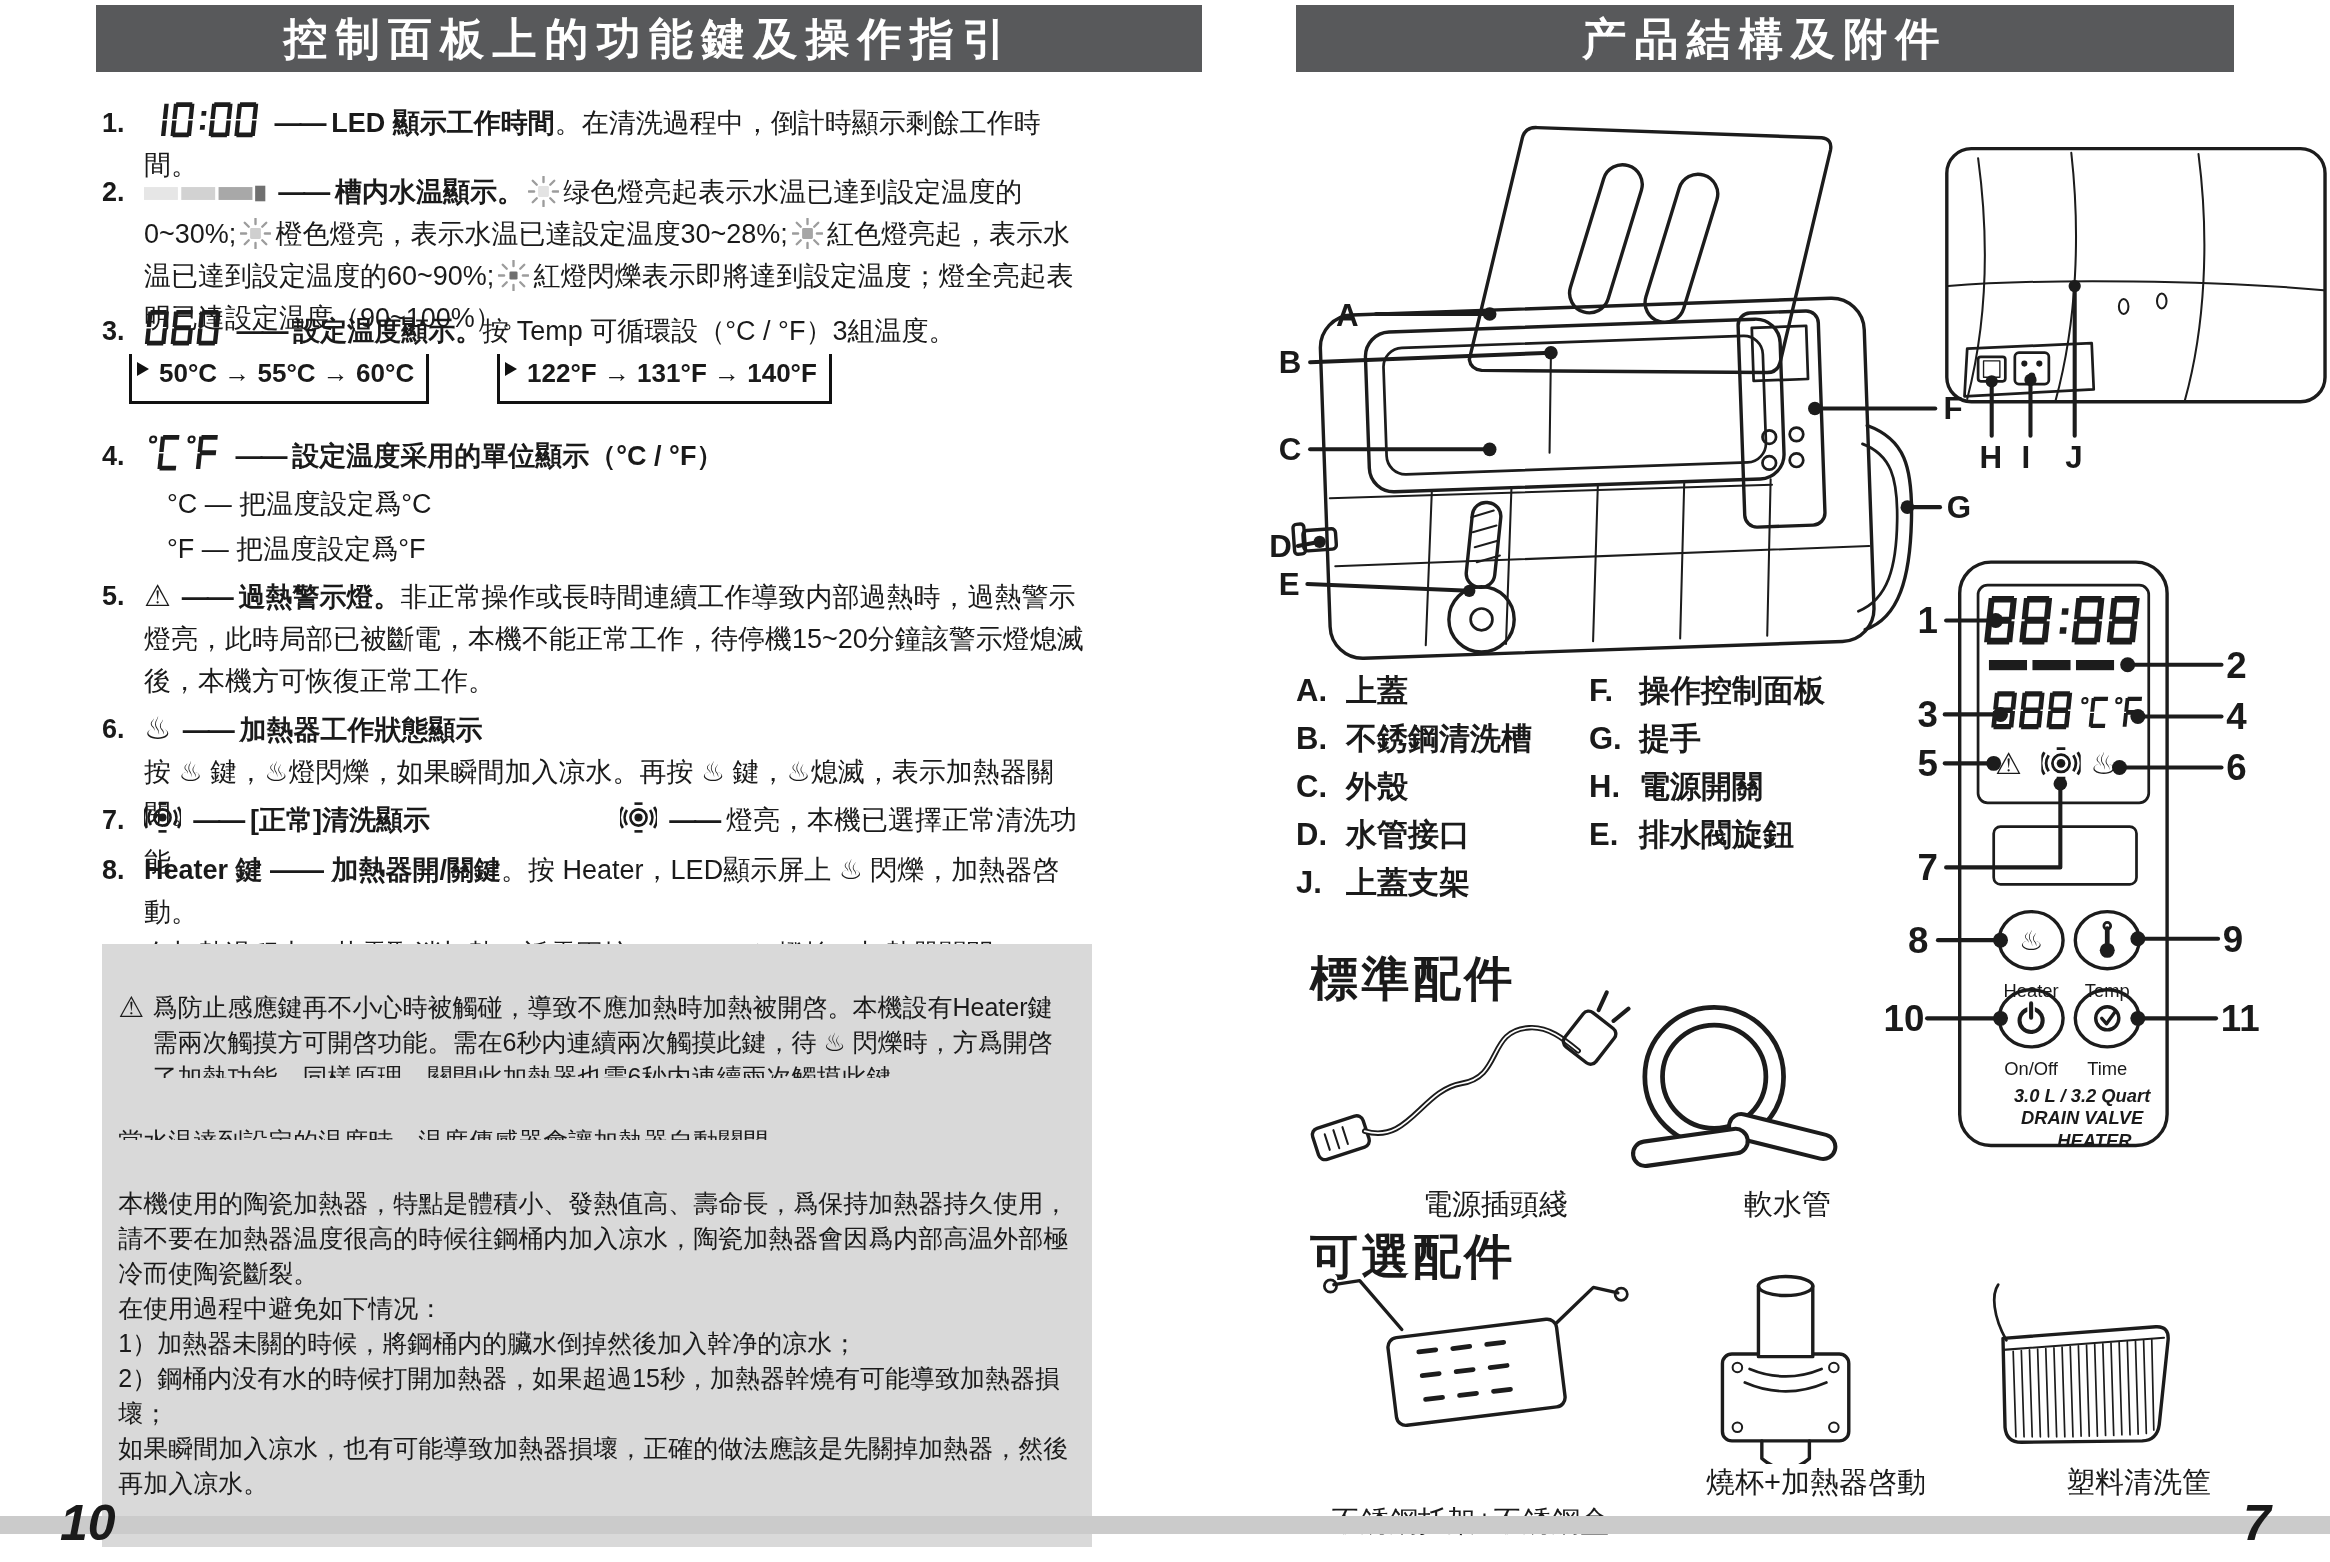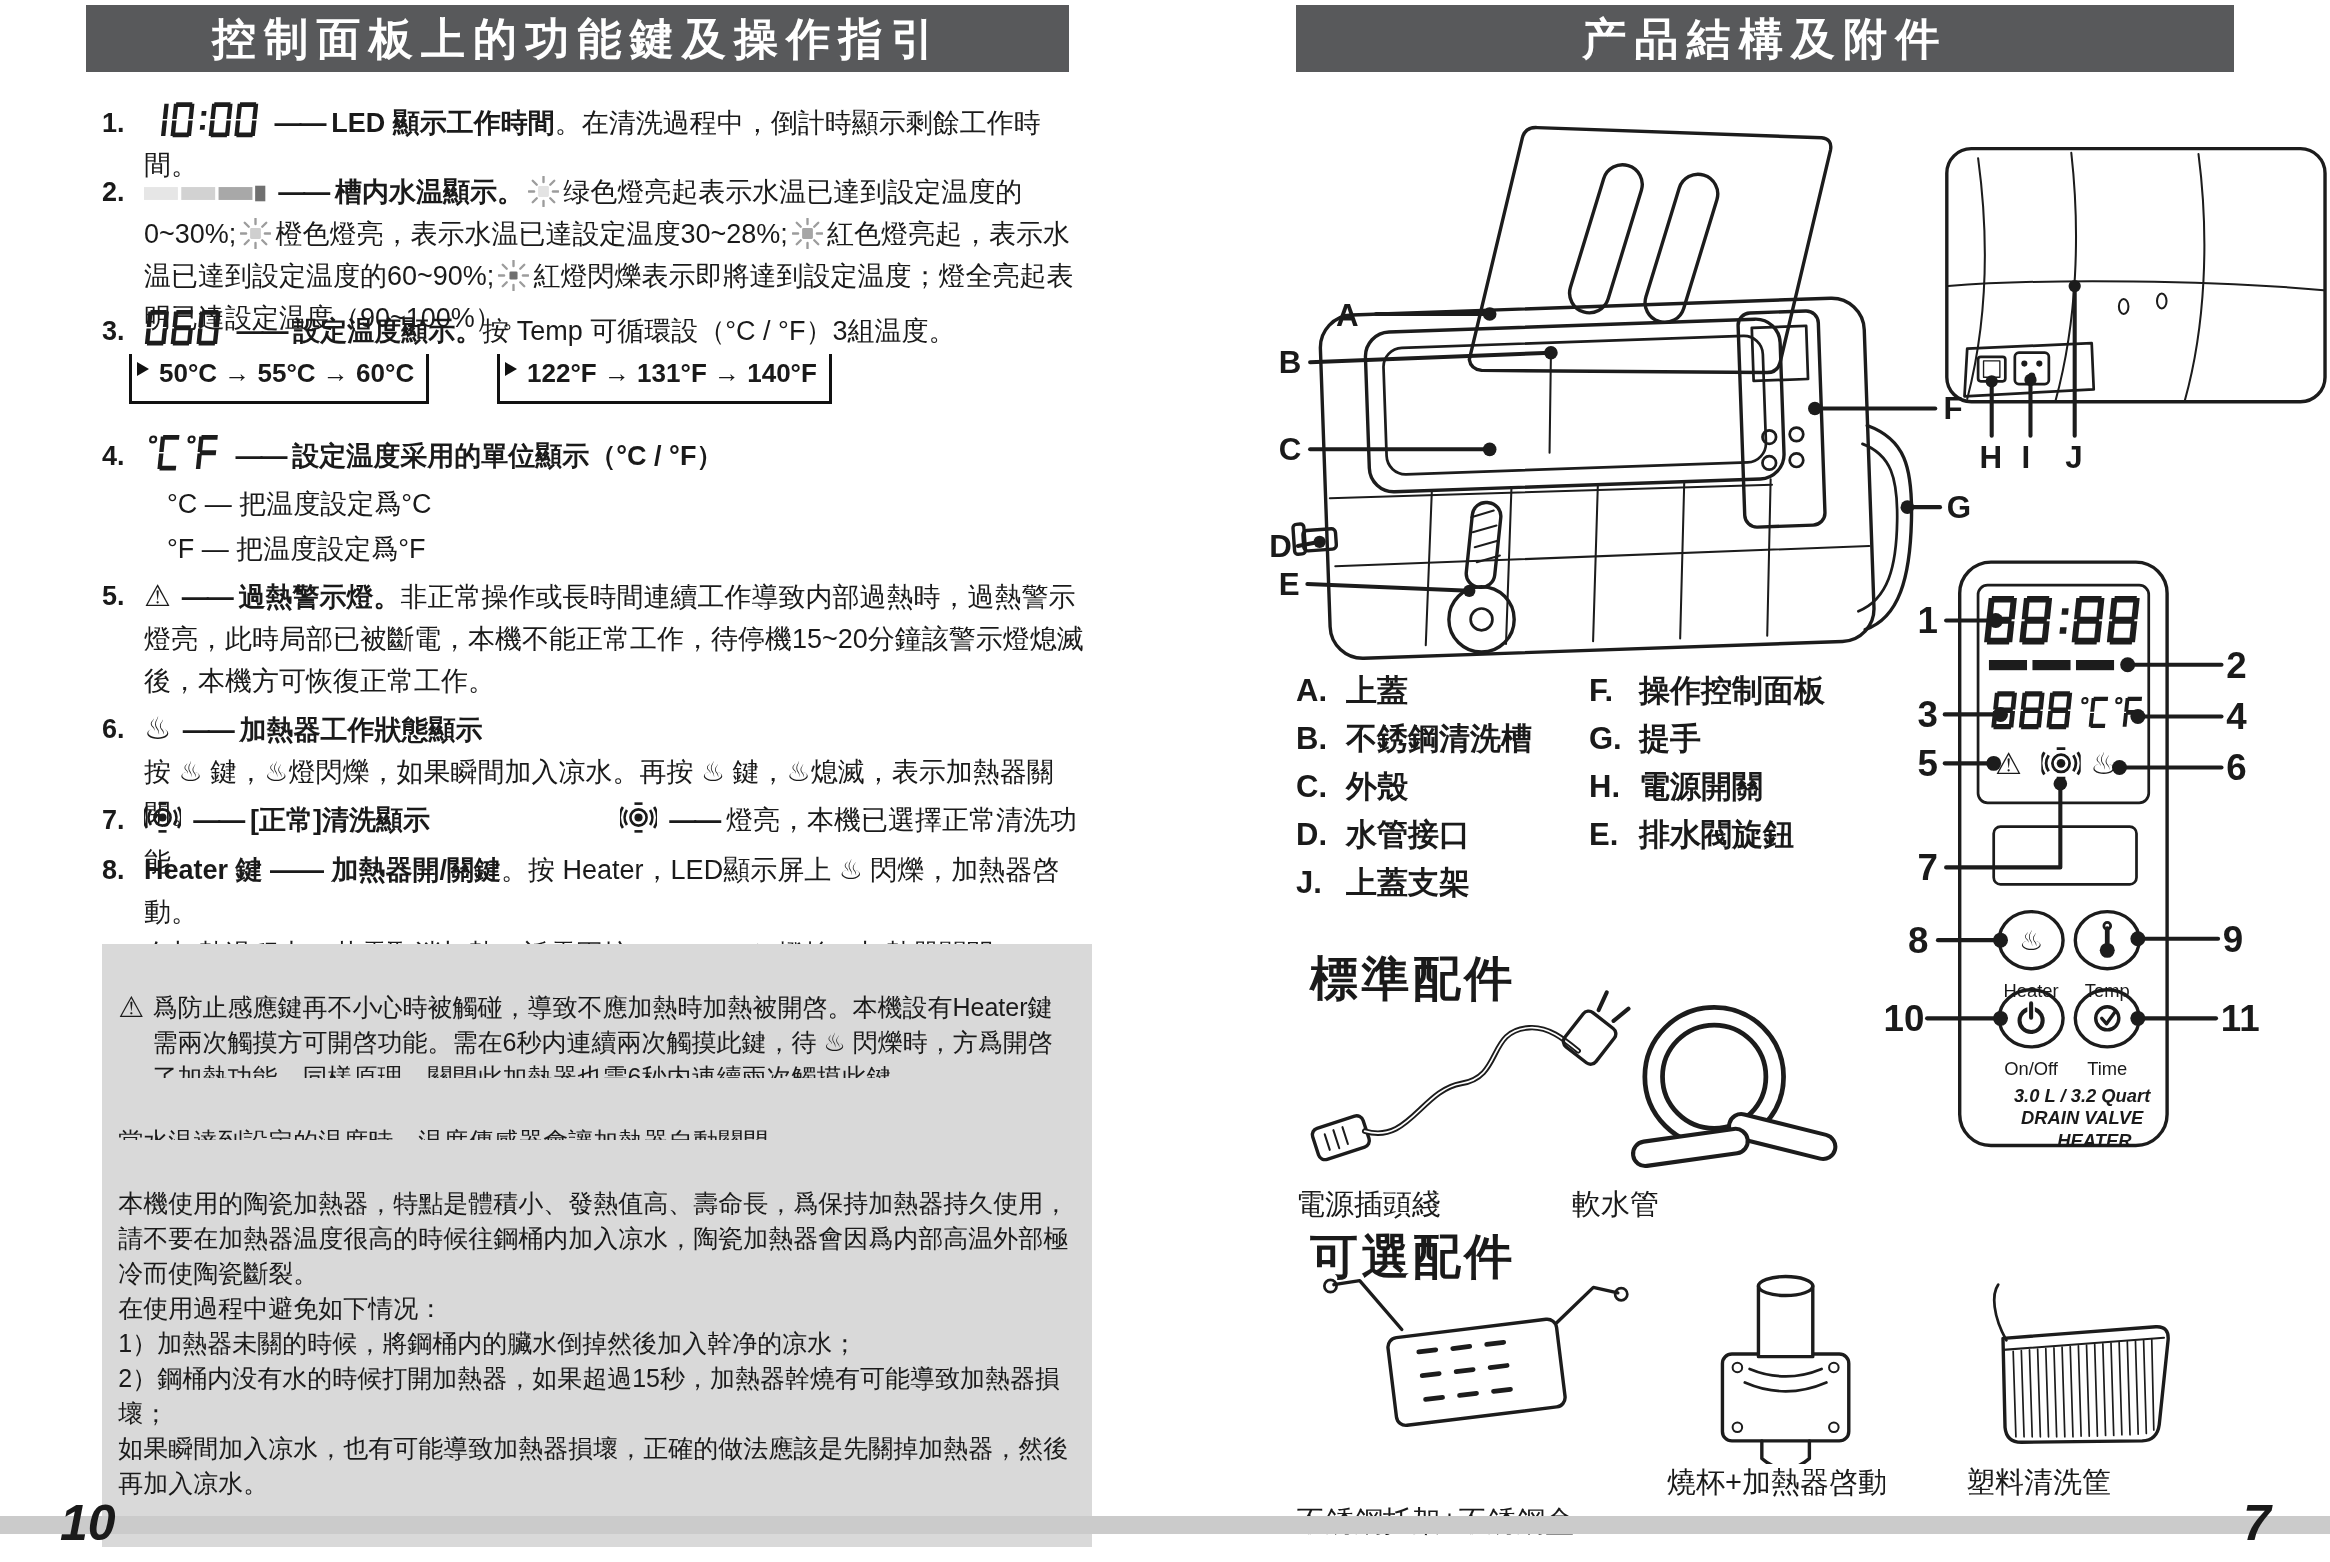--- a/index.html
+++ b/index.html
@@ -27,21 +27,21 @@
   .note{position:absolute;left:102px;width:957px;background:#d9d9d9;padding:11px 16.3px;
         font-size:25px;line-height:35px;white-space:pre-line}
   .note-flex{display:flex;gap:8.2px}
   .note-flex .nw{font-size:29px;font-weight:bold;flex:none}
   .band{position:absolute;left:0;top:1516px;width:2330px;height:17.7px;background:#cbcbcb}
   .pagenum{position:absolute;font-size:50px;font-weight:bold;font-style:italic;color:#1a1a1a}
   .parts{position:absolute;left:1296px;top:670px;display:grid;grid-template-columns:293px 381px;
          grid-auto-rows:48px;font-size:31px;font-weight:bold}
   .pk{display:inline-block;min-width:50px}
   .sectitle{position:absolute;font-size:48px;font-weight:bold;letter-spacing:3.4px}
-  .caption{position:absolute;font-size:29px;text-align:left}
+  .caption{position:absolute;font-size:29px;text-align:right}
   svg text{fill:#1a1a1a;stroke:none;font-family:"Liberation Sans","DejaVu Sans",sans-serif}
   .callout{font-size:54px;font-weight:bold}
   .letter{font-size:46px;font-weight:bold}
   .btnlbl{font-size:27px}
   .spec{font-size:27px;font-weight:bold;font-style:italic}
   .ln{stroke:#1c1c1c;fill:none;stroke-width:5;stroke-linecap:round;stroke-linejoin:round}
   .fl{fill:#1c1c1c;stroke:none}
 </style>
 </head>
 <body>
@@ -54,21 +54,21 @@
       <path d="M -20,-13 A 24,24 0 0 0 -20,13" fill="none" stroke="#1a1a1a" stroke-width="4.5"></path>
       <path d="M 20,-13 A 24,24 0 0 1 20,13" fill="none" stroke="#1a1a1a" stroke-width="4.5"></path>
       <path d="M -27,-18 A 32,32 0 0 0 -27,18" fill="none" stroke="#1a1a1a" stroke-width="4.5"></path>
       <path d="M 27,-18 A 32,32 0 0 1 27,18" fill="none" stroke="#1a1a1a" stroke-width="4.5"></path>
       <line x1="-7" y1="-24" x2="7" y2="-24" stroke="#1a1a1a" stroke-width="4.5"></line>
       <line x1="-7" y1="24" x2="7" y2="24" stroke="#1a1a1a" stroke-width="4.5"></line>
     </symbol>
   </defs>
 </svg>
 
-<div class="banner" style="left:86px;top:5.4px;width:983px;height:67px">控制面板上的功能鍵及操作指引</div>
+<div class="banner" style="left:96px;top:5.4px;width:1106px;height:67px">控制面板上的功能鍵及操作指引</div>
 
 <div class="item" style="left:102px;top:102px;width:990px">
   <span class="num">1.</span>
   <div class="bd">
     <svg class="lcd" width="121" height="37" viewBox="0 0 330 100">
         <g class="fl" transform="translate(12,0) skewX(-6)">
           <rect x="44" y="4" width="12" height="42"></rect>
           <rect x="44" y="50" width="12" height="42"></rect>
           <rect x="76" y="0" width="44" height="13"></rect>
           <rect x="114" y="4" width="12" height="42"></rect>

